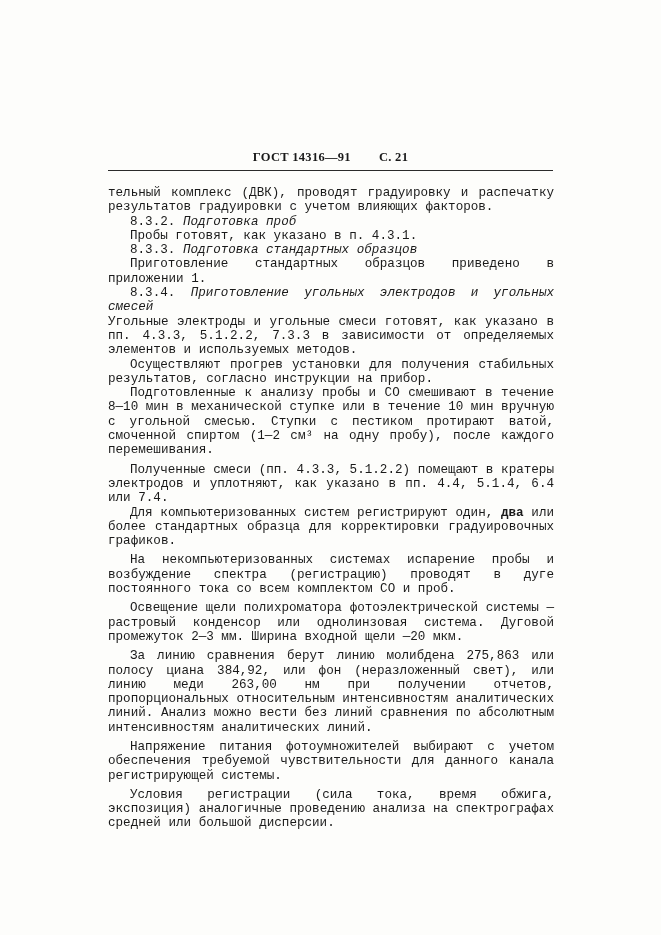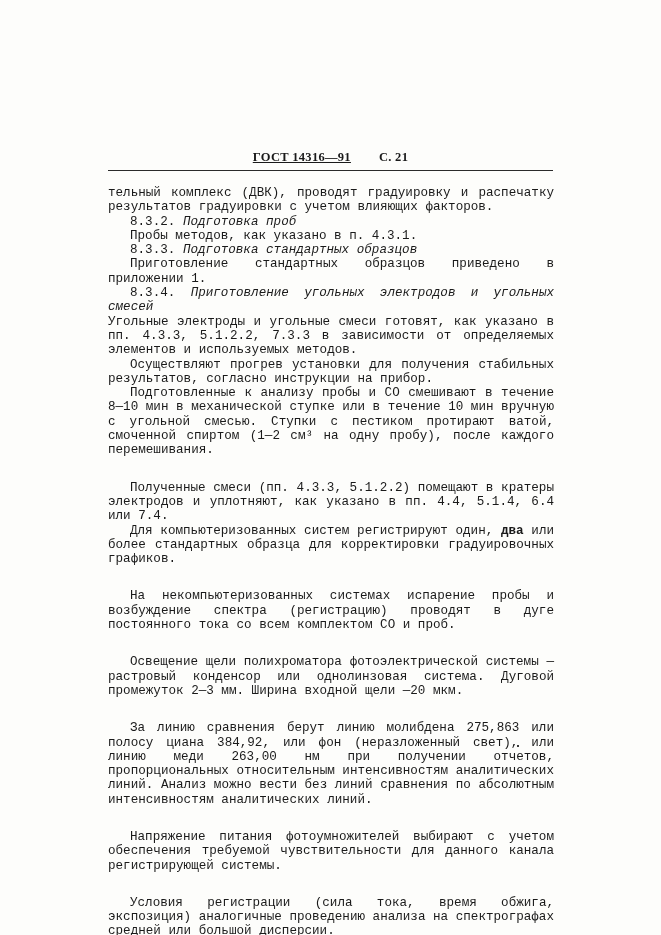--- a/index.html
+++ b/index.html
@@ -27,21 +27,20 @@
     top: 150px;
     left: 0;
     width: 661px;
     text-align: center;
     font-size: 12.5px;
     letter-spacing: 0.3px;
     white-space: nowrap;
   }
   .header .std {
     font-weight: bold;
-    text-decoration: underline;
   }
   .header .pg {
     margin-left: 28px;
     font-weight: bold;
   }
   .rule {
     position: absolute;
     top: 170px;
     left: 108px;
     width: 445px;
@@ -59,21 +58,21 @@
     font-family: Liberation Mono, monospace;
   }
   p {
     margin: 0;
     text-indent: 0;
   }
   p.ind {
     text-indent: 22px;
   }
   p.gap {
-    margin-top: 23px;
+    margin-top: 5px;
   }
   .it {
     font-style: italic;
   }
   .spaced {
     letter-spacing: 2.1px;
   }
   .bold {
     font-weight: bold;
   }
@@ -96,21 +95,21 @@
   </div>
 
   <div class="rule"></div>
 
   <div class="body-text">
 
     <p><span>тельный комплекс (ДВК), проводят градуировку и распечатку результатов градуировки с учетом влияющих факторов.</span></p>
 
     <p class="ind"><span>8.3.2. </span><span class="it">Подготовка проб</span></p>
 
-    <p class="ind"><span>Пробы методов, как указано в п. 4.3.1.</span></p>
+    <p class="ind"><span>Пробы готовят, как указано в п. 4.3.1.</span></p>
 
     <p class="ind"><span>8.3.3. </span><span class="it">Подготовка стандартных образцов</span></p>
 
     <p class="ind"><span>Приготовление стандартных образцов приведено в приложении 1.</span></p>
 
     <p class="ind"><span>8.3.4. </span><span class="it">Приготовление угольных электродов и угольных смесей</span></p>
 
     <p><span>Угольные электроды и угольные смеси готовят, как указано в пп. 4.3.3, 5.1.2.2, 7.3.3 в зависимости от определяемых элементов и используемых методов.</span></p>
 
 

